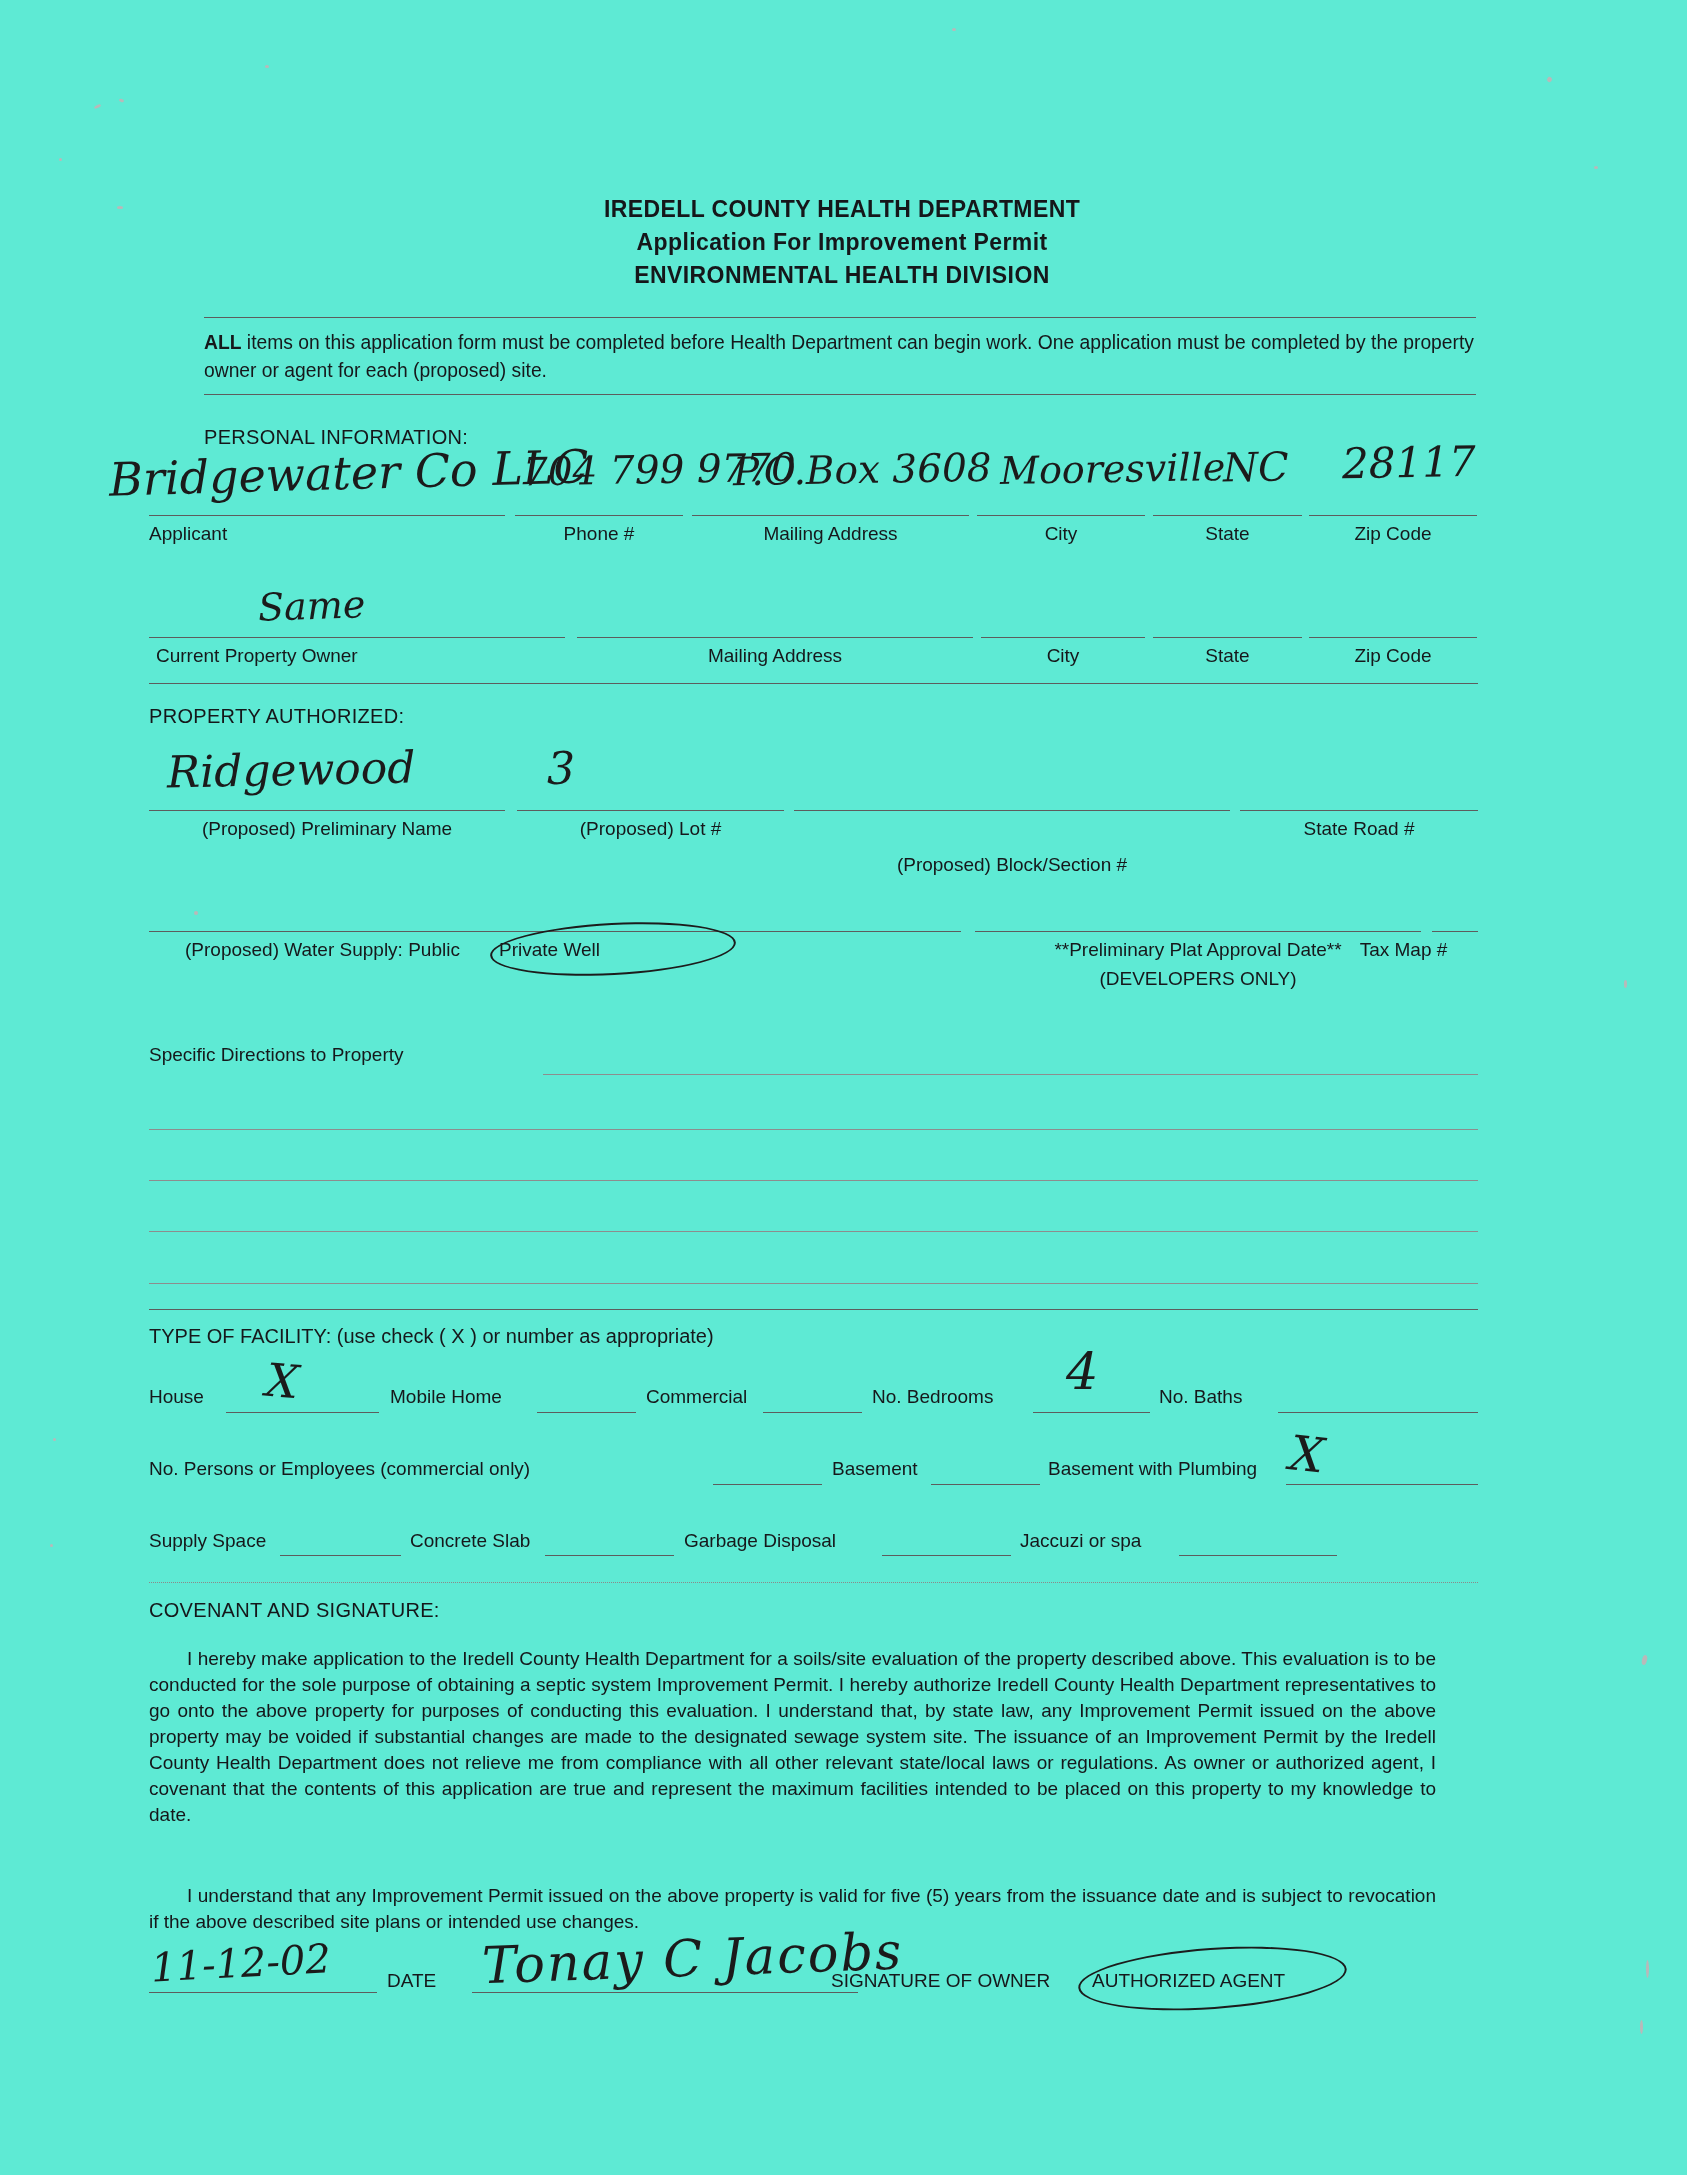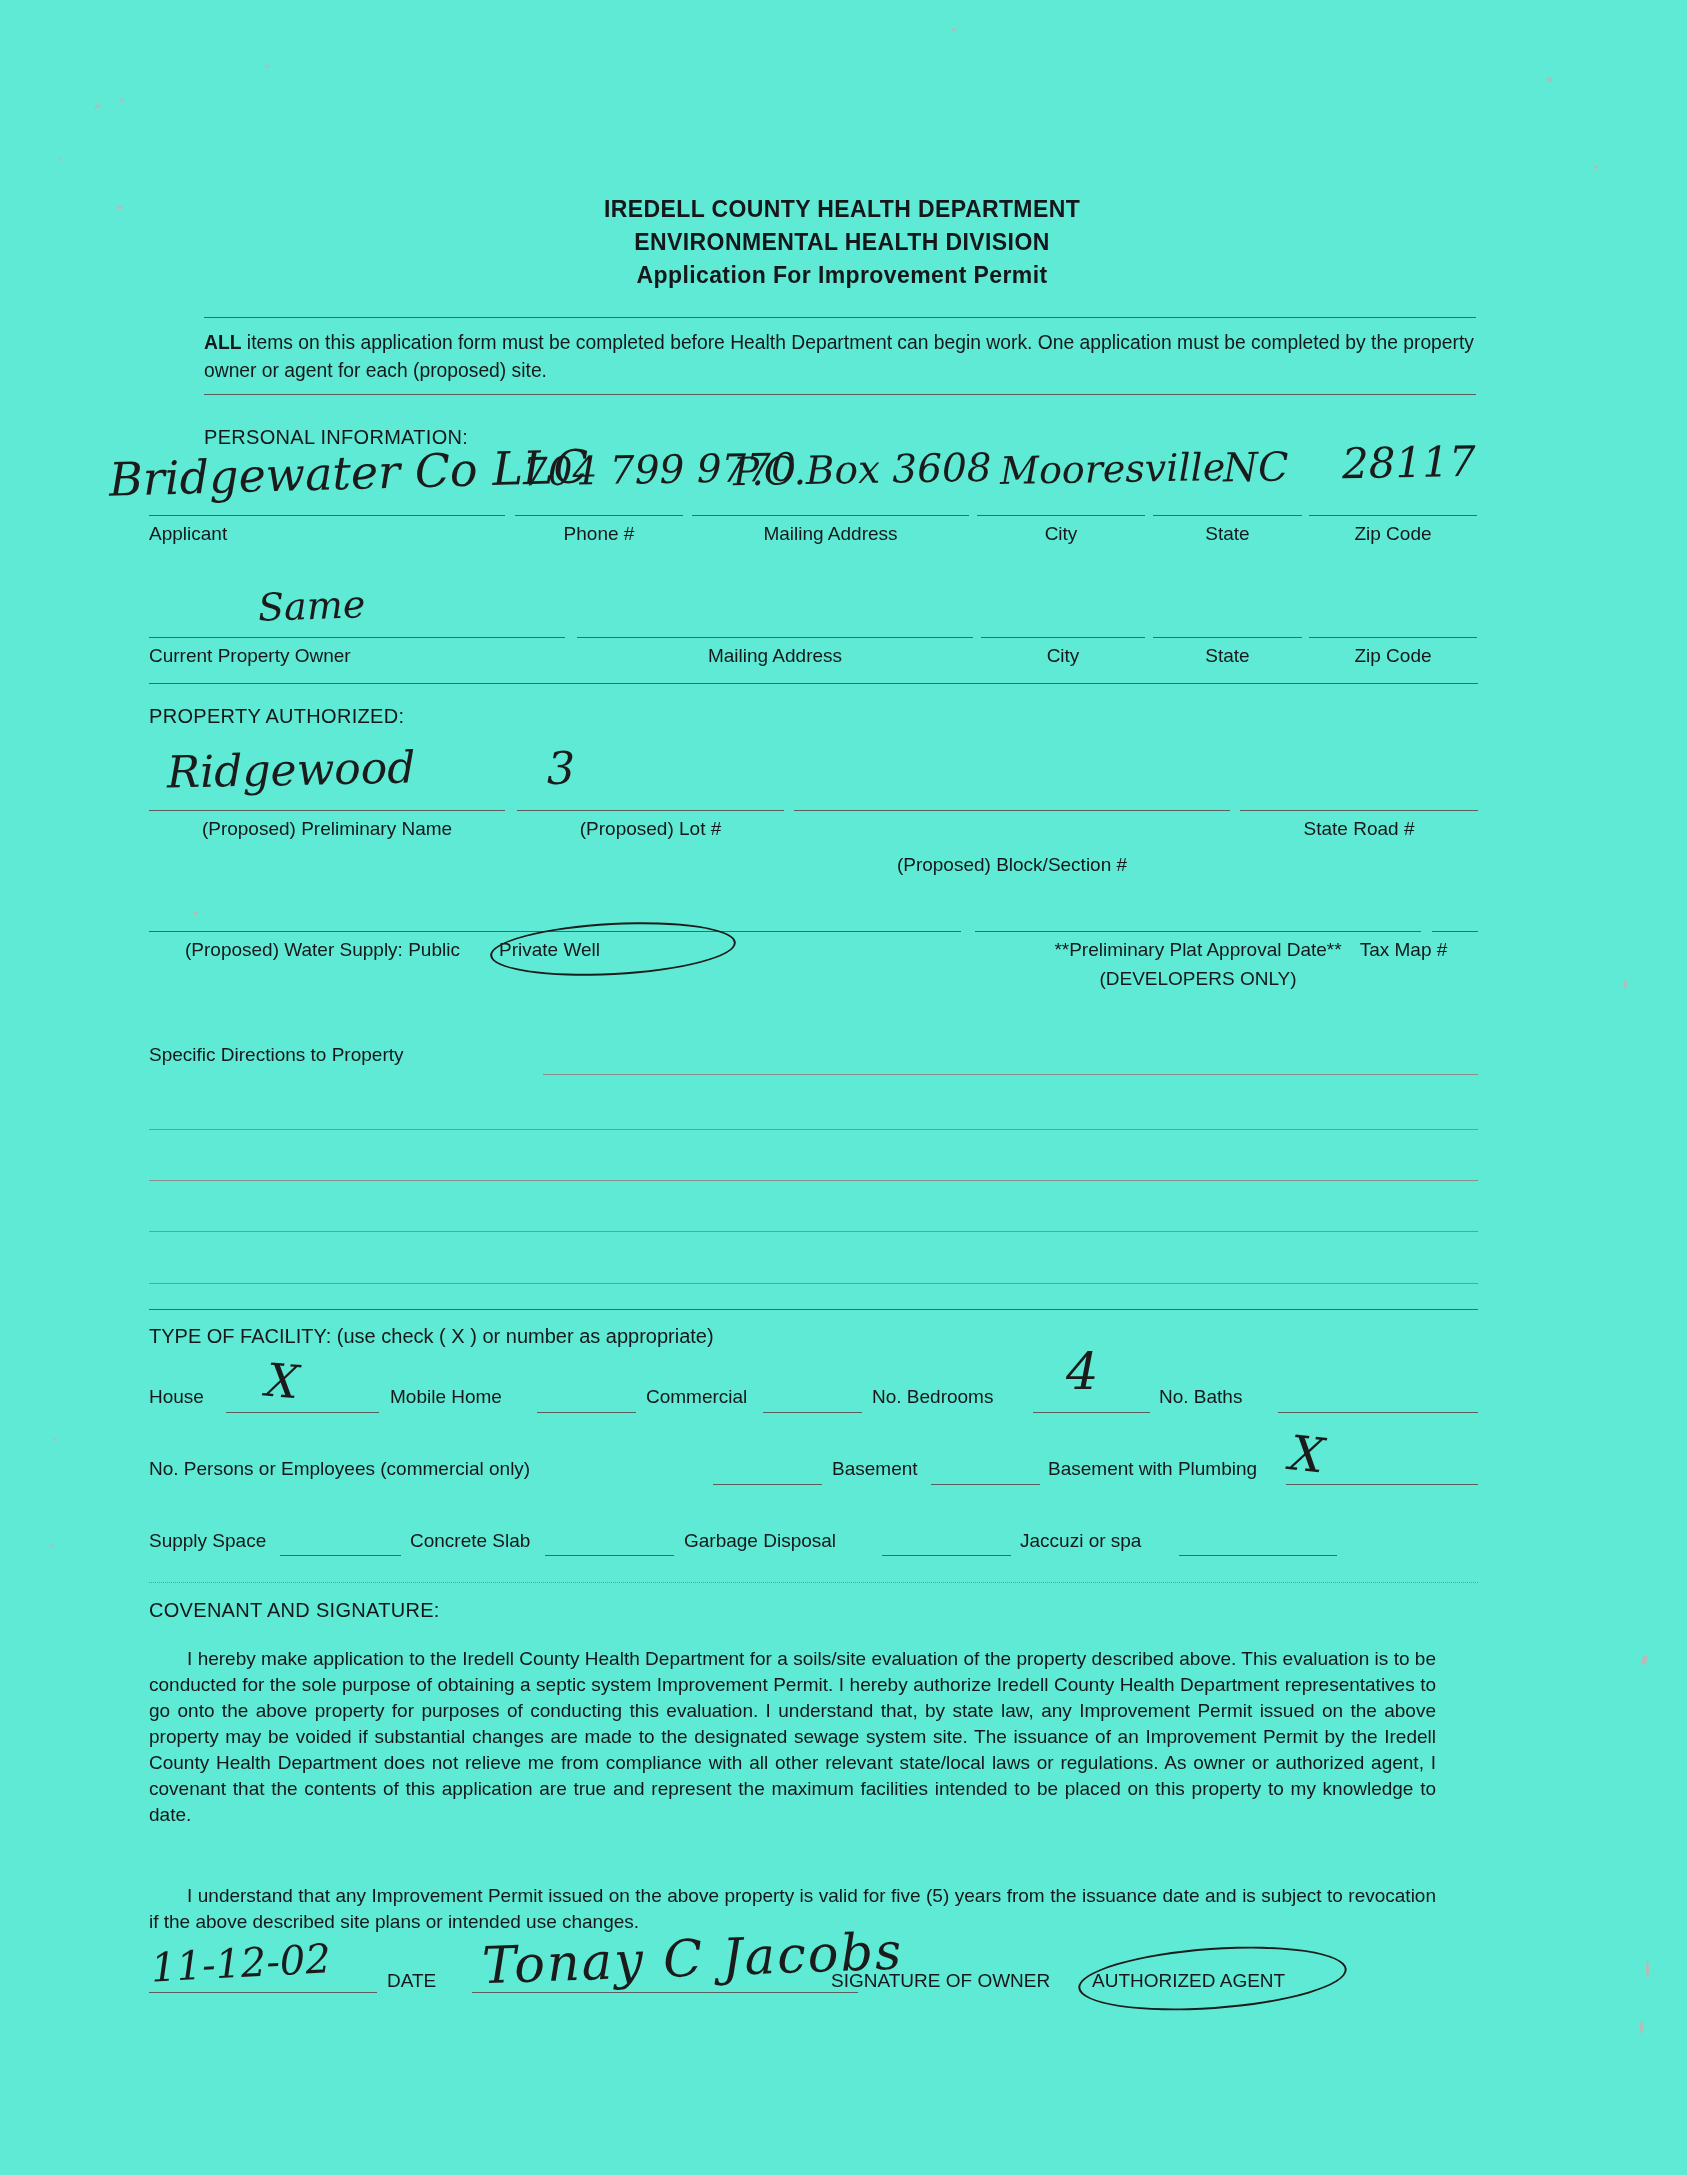--- a/index.html
+++ b/index.html
@@ -131,22 +131,22 @@
   <div class="speck" style="left:1646px;top:1960px;width:3px; height:18px;"></div>
   <div class="speck" style="left:1640px;top:2020px;width:3px; height:14px;"></div>
   <div class="speck" style="left:53px;  top:1438px;width:3px;  height:3px;"></div>
   <div class="speck" style="left:50px;  top:1544px;width:3px;  height:3px;"></div>
   <div class="speck" style="left:194px; top:911px; width:4px;  height:4px;"></div>
 
   <div class="sheet">
 
     <div class="title-block">
       <div class="title-line">IREDELL COUNTY HEALTH DEPARTMENT</div>
+      <div class="title-line">Application For Improvement Permit</div>
       <div class="title-line">ENVIRONMENTAL HEALTH DIVISION</div>
-      <div class="title-line">Application For Improvement Permit</div>
     </div>
 
     <div class="rule" style="left:55px; top:317px; width:1272px;"></div>
 
     <div class="para" style="left:55px; top:329px; width:1272px;">
       <b>ALL</b><span> items on this application form must be completed before Health Department can begin work. One application must be completed by the property owner or agent for each (proposed) site.</span>
     </div>
 
     <div class="rule" style="left:55px; top:394px; width:1272px;"></div>
 
@@ -174,21 +174,21 @@
     <div class="fieldlabel center" style="left:1160px;top:523px; width:168px;">Zip Code</div>
 
     <div class="hand" style="left:109px; top:584px; font-size:38px; transform:rotate(-2deg);">Same</div>
 
     <div class="rule" style="left:0px;   top:637px; width:416px;"></div>
     <div class="rule" style="left:428px; top:637px; width:396px;"></div>
     <div class="rule" style="left:832px; top:637px; width:164px;"></div>
     <div class="rule" style="left:1004px;top:637px; width:149px;"></div>
     <div class="rule" style="left:1160px;top:637px; width:168px;"></div>
 
-    <div class="fieldlabel" style="left:0px; top:645px;">Current Property Owner</div>
+    <div class="fieldlabel" style="left:7px; top:645px;">Current Property Owner</div>
     <div class="fieldlabel center" style="left:428px; top:645px; width:396px;">Mailing Address</div>
     <div class="fieldlabel center" style="left:832px; top:645px; width:164px;">City</div>
     <div class="fieldlabel center" style="left:1004px;top:645px; width:149px;">State</div>
     <div class="fieldlabel center" style="left:1160px;top:645px; width:168px;">Zip Code</div>
 
     <div class="rule" style="left:0px; top:683px; width:1329px;"></div>
 
     <div class="section-head" style="left:0px; top:705px;">PROPERTY AUTHORIZED:</div>
 
     <div class="hand" style="left:18px; top:744px; font-size:44px; transform:rotate(-1.2deg);">Ridgewood</div>

